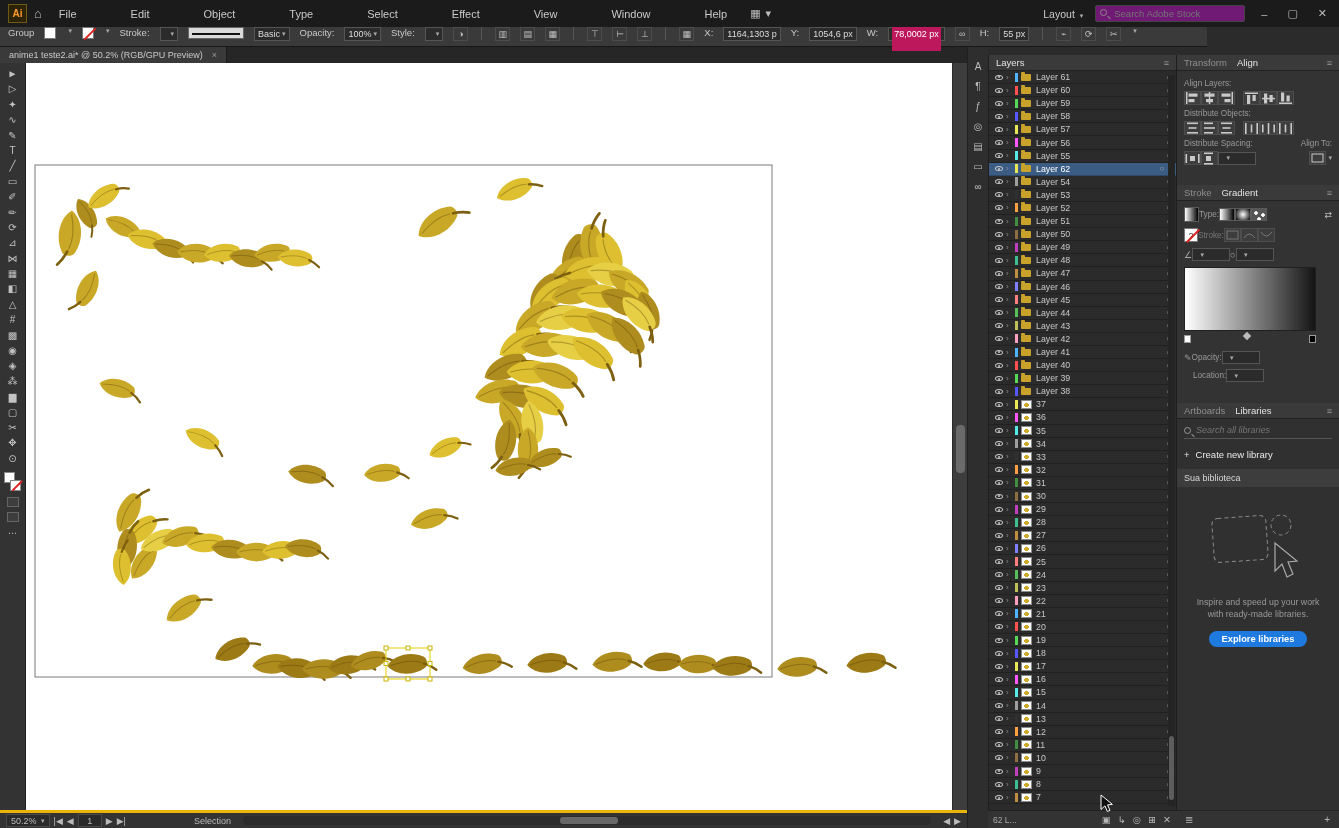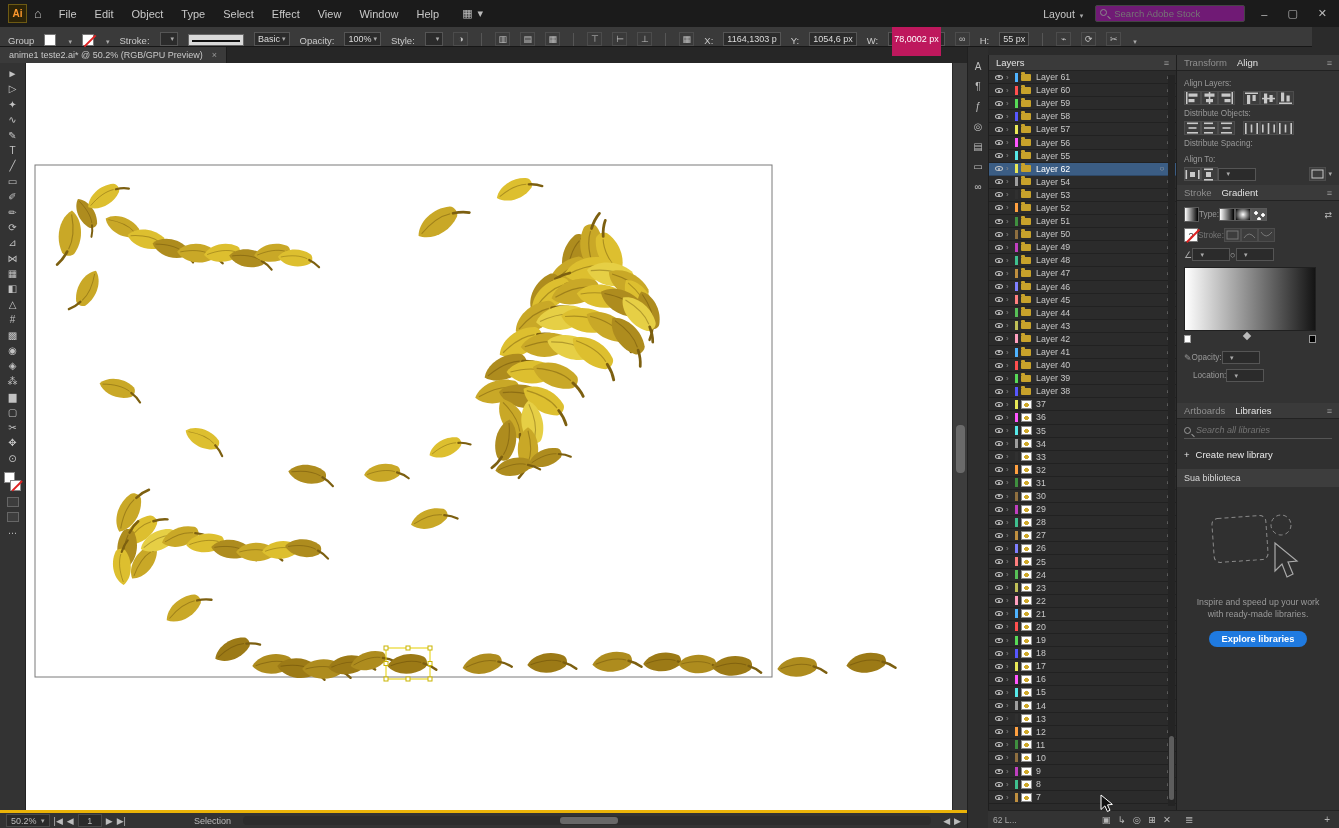--- a/index.html
+++ b/index.html
@@ -17,22 +17,22 @@
   #menubar-right { margin-left:auto; display:flex; align-items:center; gap:12px; padding-right:8px; }
   #layout-btn { color:#c9c9c9; font-size:10.5px; }
   #stock-search { width:150px; height:17px; background:#701a75; border:1px solid #444; border-radius:2px;
     color:#9a9a9a; font-size:9.5px; padding:0 4px 0 18px; outline:none; }
   .searchwrap { position:relative; }
   .mag { position:absolute; left:5px; top:4px; width:7px; height:7px; border:1px solid #8a8a8a; border-radius:50%; }
   .mag::after { content:""; position:absolute; left:6px; top:7px; width:4px; height:1px; background:#8a8a8a; transform:rotate(45deg); }
   .winbtn { font-size:11px; color:#bbb; padding:0 4px; }
 
   
-  #controlbar { position:absolute; left:0; top:27px; width:1312px; height:20px; background:#3a3a3a;
-    border-bottom:1px solid #171717; display:flex; align-items:flex-end; gap:10px; padding:0 8px;
+  #controlbar { position:absolute; left:0; top:27px; width:1207px; height:20px; background:#3a3a3a;
+    border-bottom:1px solid #171717; display:flex; align-items:flex-start; gap:10px; padding:0 8px;
     font-size:9.5px; color:#c9c9c9; z-index:29; white-space:nowrap; }
   .cb-field { background:#2b2b2b; border:1px solid #555; height:14px; display:inline-flex; align-items:center;
     padding:0 3px; font-size:9px; color:#ddd; }
   .cb-sep { width:1px; height:13px; background:#565656; margin:0 3px; }
   .caret { font-size:7px; color:#aaa; margin-left:2px; }
   .swatch { width:12px; height:12px; border:1px solid #777; background:#fff; position:relative; }
   .swatch.none::after { content:""; position:absolute; left:-1px; top:5px; width:16px; height:2px;
     background:#d22; transform:rotate(-45deg); }
   .cb-icon { width:15px; height:14px; background:#3a3a3a; border:1px solid #4c4c4c; color:#c0c0c0;
     font-size:9px; display:inline-flex; align-items:center; justify-content:center; }
@@ -146,21 +146,21 @@
     padding:0 9px; color:#b5b5b5; font-size:10px; z-index:7; }
 
   #cursor { position:absolute; left:1100px; top:794px; z-index:50; pointer-events:none; }
 </style>
 </head>
 <body>
 
 <div id="menubar">
   <div id="ai-badge">Ai</div>
   <span id="home-icon">⌂</span>
-  <div id="menu-items" style="display: flex;">
+  <div id="menu-items" style="display: flex; gap: 36px;">
       <span class="menu-item">File</span>
       <span class="menu-item">Edit</span>
       <span class="menu-item">Object</span>
       <span class="menu-item">Type</span>
       <span class="menu-item">Select</span>
       <span class="menu-item">Effect</span>
       <span class="menu-item">View</span>
       <span class="menu-item">Window</span>
       <span class="menu-item">Help</span>
     </div>
@@ -1534,21 +1534,21 @@
           </svg>
         </span>
         <span class="aicon">
           <svg width="15" height="13" fill="#c9c9c9">
             <rect x="1" y="1" width="1.6" height="11"></rect>
             <rect x="6.7" y="2.5" width="1.6" height="8"></rect>
             <rect x="12.4" y="1" width="1.6" height="11"></rect>
           </svg>
         </span>
       </div>
-    <div style="display:flex;justify-content:space-between;flex-direction:column;">
+    <div style="display:flex;justify-content:space-between;">
       <div class="plabel">Distribute Spacing:</div>
       <div class="plabel">Align To:</div>
     </div>
     <div class="icon-row">
       <span id="spacing-icons" class="icon-row">
           <span class="aicon">
             <svg width="15" height="13" fill="#c9c9c9">
               <rect x="0.5" y="2" width="1.6" height="9"></rect>
               <rect x="13" y="2" width="1.6" height="9"></rect>
               <rect x="5" y="4" width="5" height="5"></rect>

